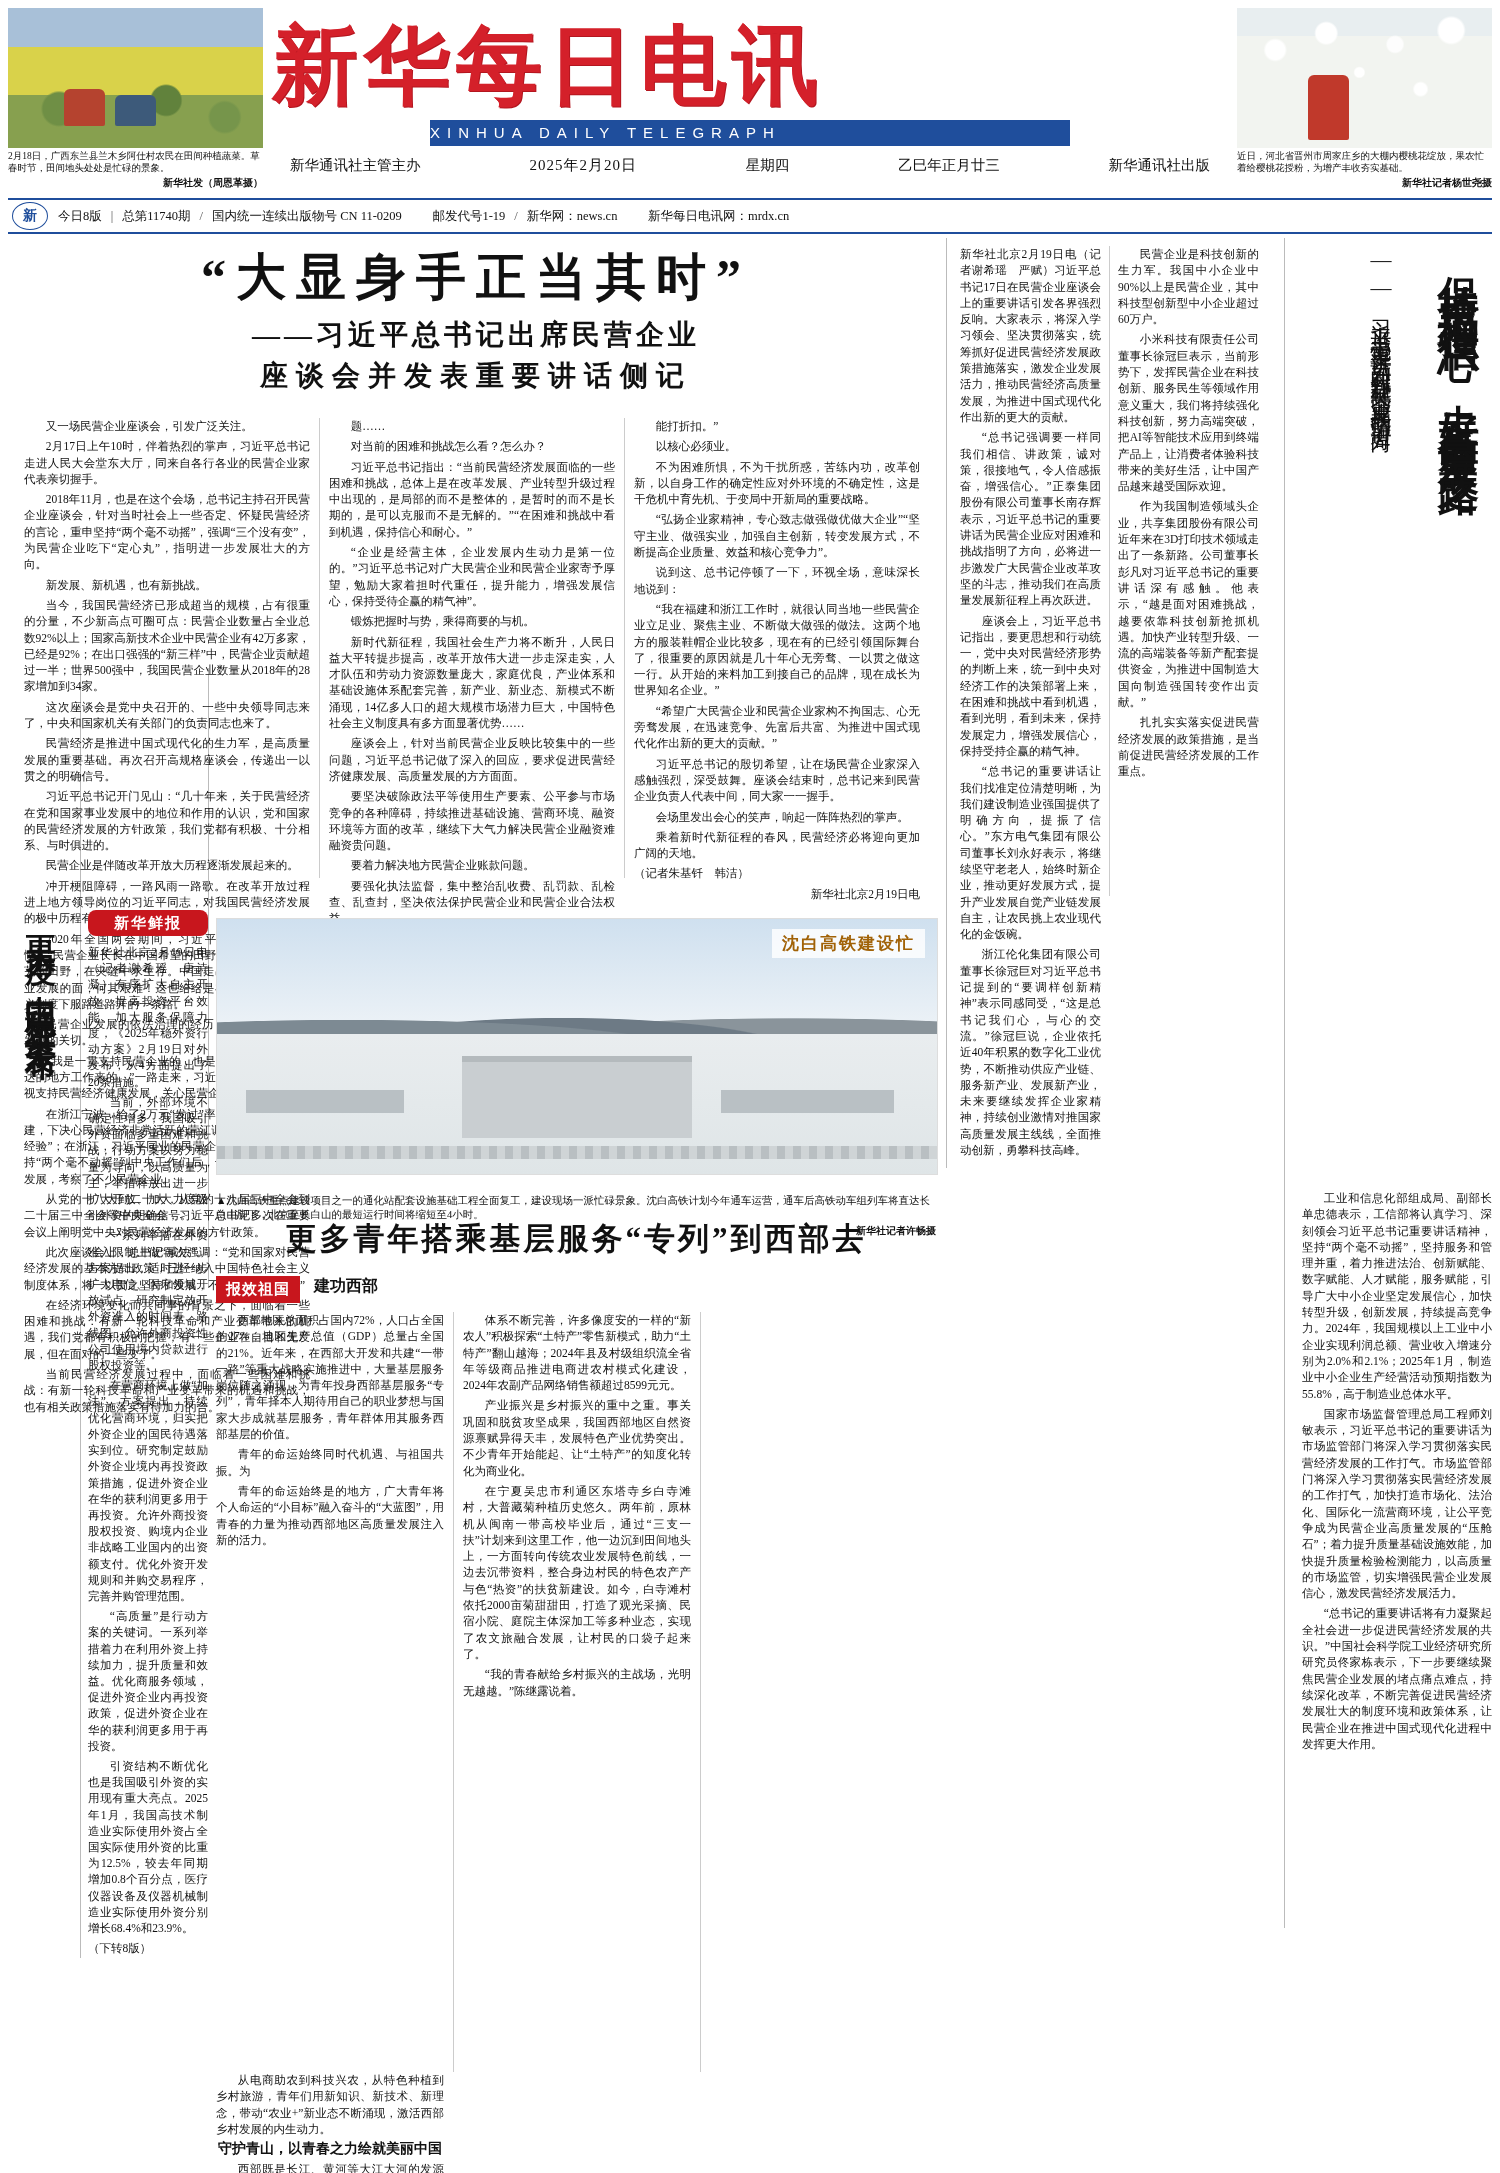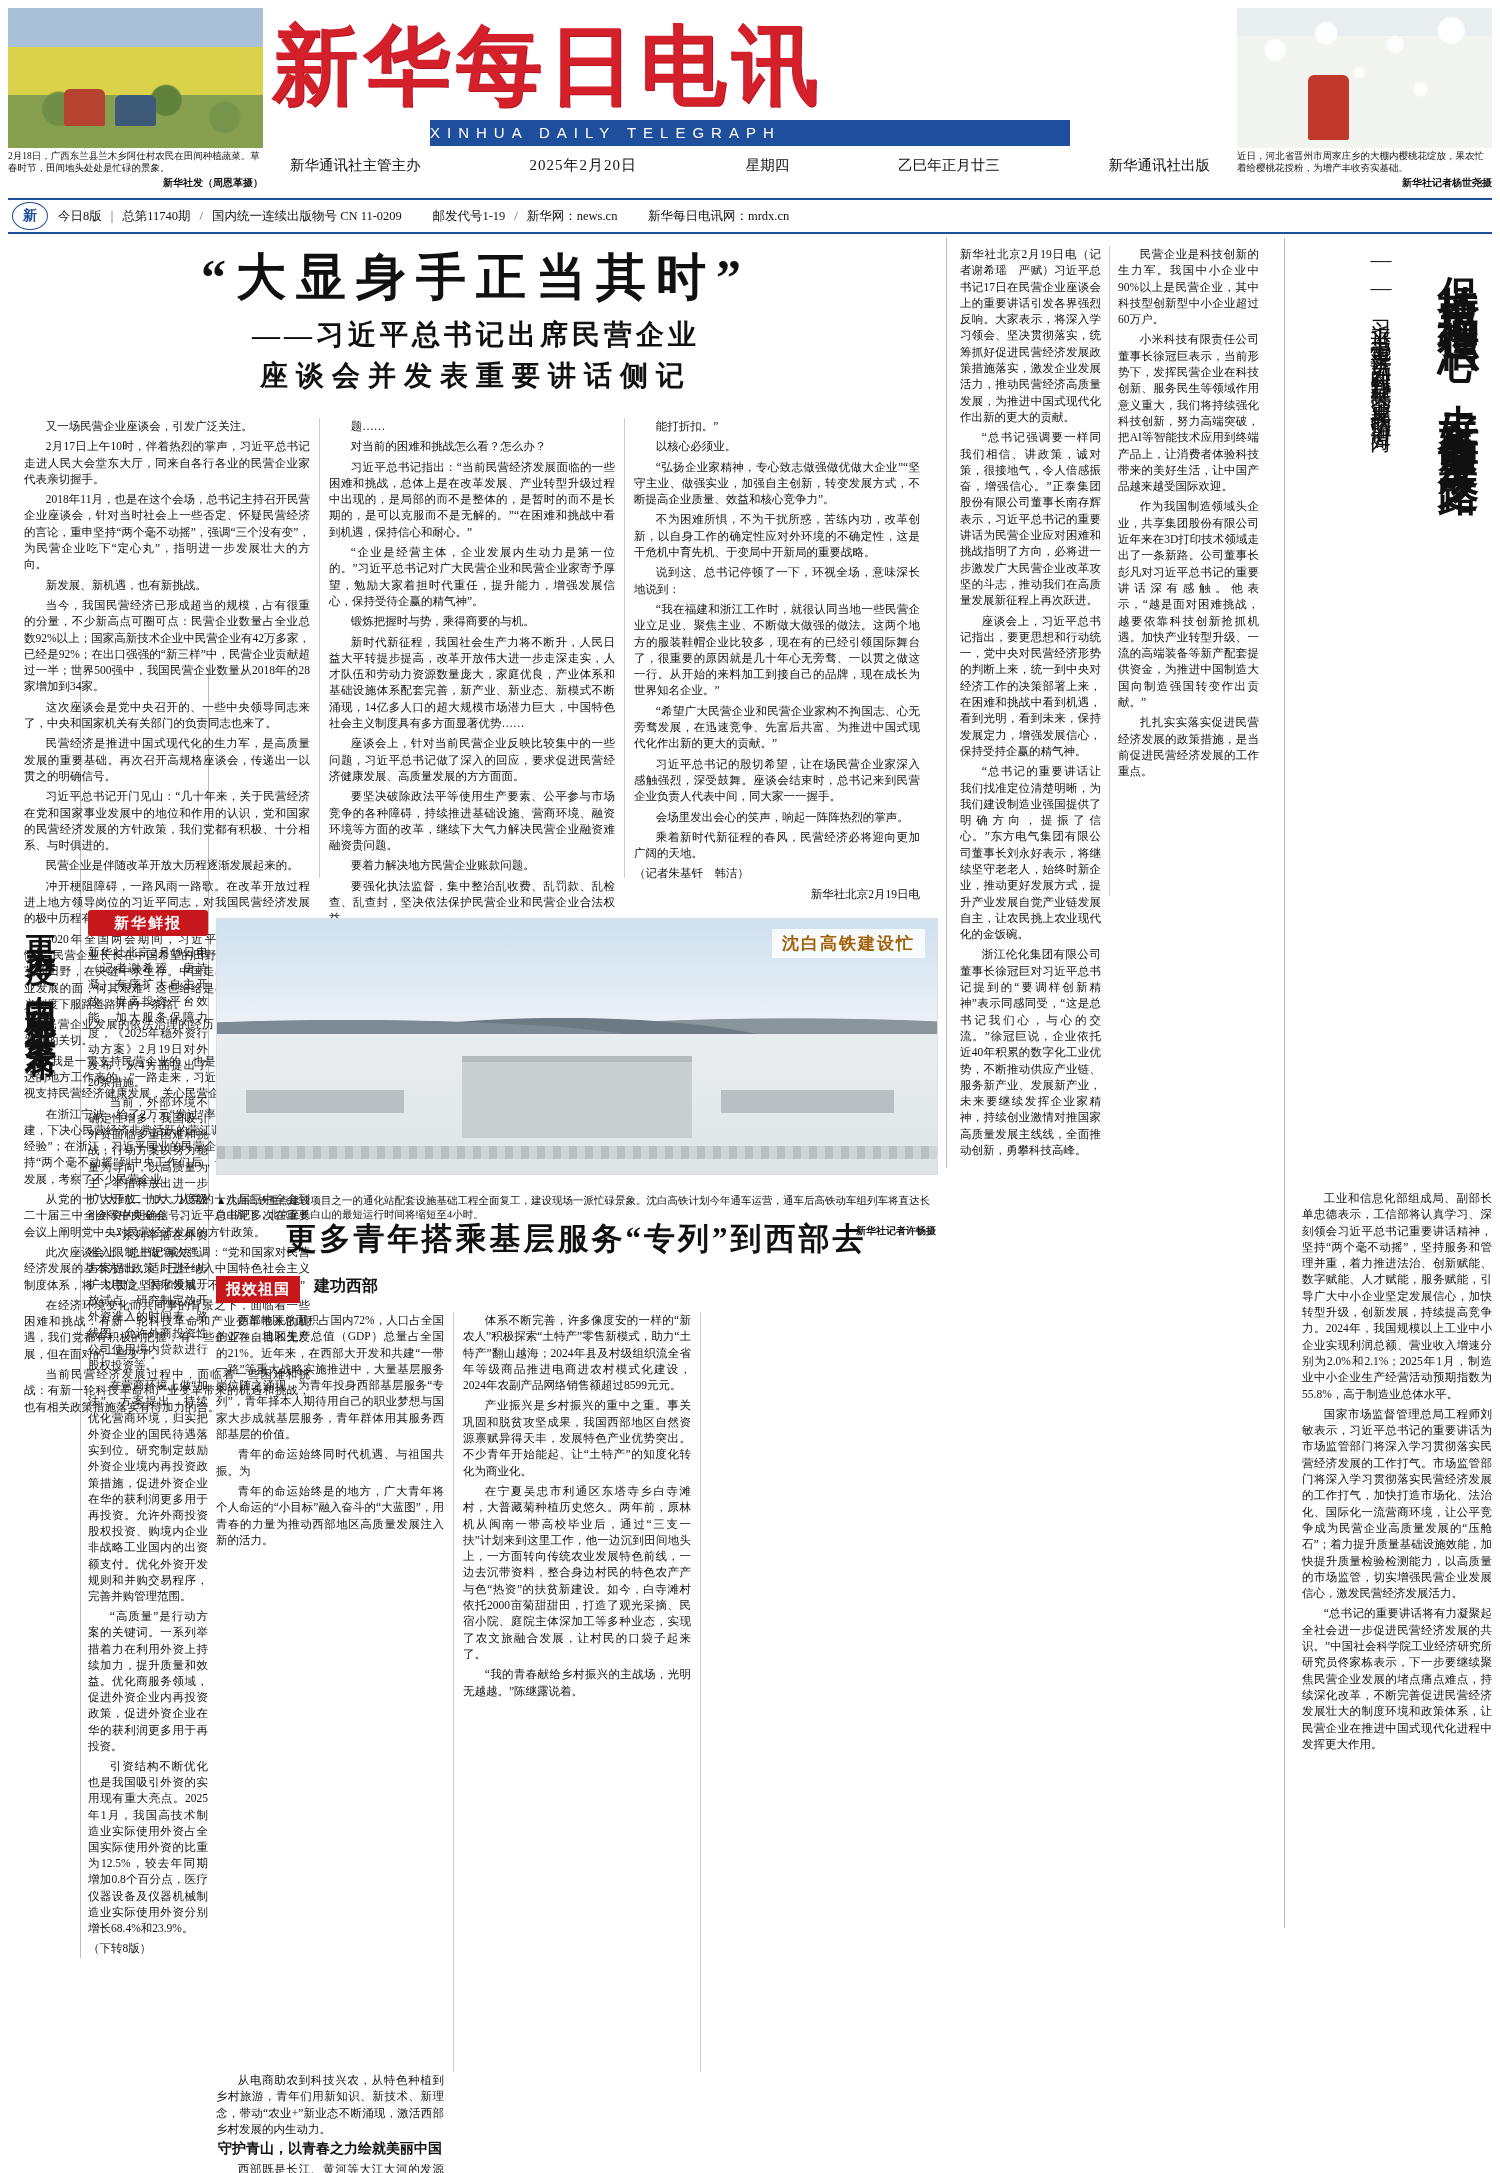--- a/index.html
+++ b/index.html
@@ -55,21 +55,21 @@
   .bigphoto{width:720px;height:255px;position:relative;overflow:hidden;border:1px solid #ddd;}
   .photo-label{position:absolute;right:12px;top:10px;background:rgba(255,255,255,.82);color:#a16207;font-weight:bold;
       font-size:17px;padding:3px 10px;letter-spacing:2px;}
   .photo-cap{font-size:10.5px;line-height:14px;margin-top:19px;}
 
   
   .lslogan{position:absolute;left:10px;top:672px;width:62px;height:620px;}
   .lslogan .t{writing-mode:vertical-rl;text-orientation:upright;font-weight:bold;font-size:31px;letter-spacing:6px;line-height:44px;}
 
   
-  .freshbadge{position:absolute;left:80px;top:672px;width:120px;height:26px;background:#c8161d;color:#fff;border-radius:3px;
+  .freshbadge{position:absolute;left:80px;top:672px;width:120px;height:26px;background:#c8161d;color:#fff;border-radius:8px;
     font-size:15px;font-weight:bold;letter-spacing:2px;display:flex;align-items:center;justify-content:center;}
   .leftcol-text{position:absolute;left:80px;top:706px;width:120px;font-size:11.5px;line-height:16.2px;text-align:justify;}
   .leftcol-text p{margin:0 0 4px 0;text-indent:1.9em;}
 
   
   .bhead{position:absolute;left:208px;top:980px;width:720px;text-align:center;font-weight:bold;font-size:31px;letter-spacing:3px;}
   .redtag{display:inline-block;background:#c8161d;color:#fff;font-size:15px;font-weight:bold;padding:4px 10px;letter-spacing:1px;}
   .tagrow{position:absolute;left:208px;top:1038px;width:720px;display:flex;align-items:flex-start;gap:14px;font-size:16px;font-weight:bold;}
 
   .bcols{position:absolute;left:208px;top:1074px;width:720px;}
@@ -217,22 +217,22 @@
           <p>要着力解决地方民营企业账款问题。</p>
           <p>要强化执法监督，集中整治乱收费、乱罚款、乱检查、乱查封，坚决依法保护民营企业和民营企业合法权益。</p>
           <p>要认真落实各项支持政策，提高政策稳定性、连续性一致性，对企业一视同仁。</p>
           <p>要进一步构建亲清政商关系。</p>
           <p>政策下万条，落实第一条。习近平总书记谈“凡是党中央定了的就要坚决执行，不折不扣”。</p>
         </div>
       <div class="colsep"></div>
       <div class="col" style="width:286px;" id="lc3">
           <p>能打折扣。”</p>
           <p>以核心必须业。</p>
+          <p>不为困难所惧，不为干扰所惑，苦练内功，改革创新，以自身工作的确定性应对外环境的不确定性，这是干危机中育先机、于变局中开新局的重要战略。</p>
           <p>“弘扬企业家精神，专心致志做强做优做大企业”“坚守主业、做强实业，加强自主创新，转变发展方式，不断提高企业质量、效益和核心竞争力”。</p>
-          <p>不为困难所惧，不为干扰所惑，苦练内功，改革创新，以自身工作的确定性应对外环境的不确定性，这是干危机中育先机、于变局中开新局的重要战略。</p>
           <p>说到这、总书记停顿了一下，环视全场，意味深长地说到：</p>
           <p>“我在福建和浙江工作时，就很认同当地一些民营企业立足业、聚焦主业、不断做大做强的做法。这两个地方的服装鞋帽企业比较多，现在有的已经引领国际舞台了，很重要的原因就是几十年心无旁骛、一以贯之做这一行。从开始的来料加工到接自己的品牌，现在成长为世界知名企业。”</p>
           <p>“希望广大民营企业和民营企业家构不拘国志、心无旁骛发展，在迅速竞争、先富后共富、为推进中国式现代化作出新的更大的贡献。”</p>
           <p>习近平总书记的殷切希望，让在场民营企业家深入感触强烈，深受鼓舞。座谈会结束时，总书记来到民营企业负责人代表中间，同大家一一握手。</p>
           <p>会场里发出会心的笑声，响起一阵阵热烈的掌声。</p>
           <p>乘着新时代新征程的春风，民营经济必将迎向更加广阔的天地。</p>
           <p style="text-indent: 0px;">（记者朱基钎　韩洁）</p>
           <p style="text-indent: 0px; text-align: right;">新华社北京2月19日电</p>
         </div>
     </div>

